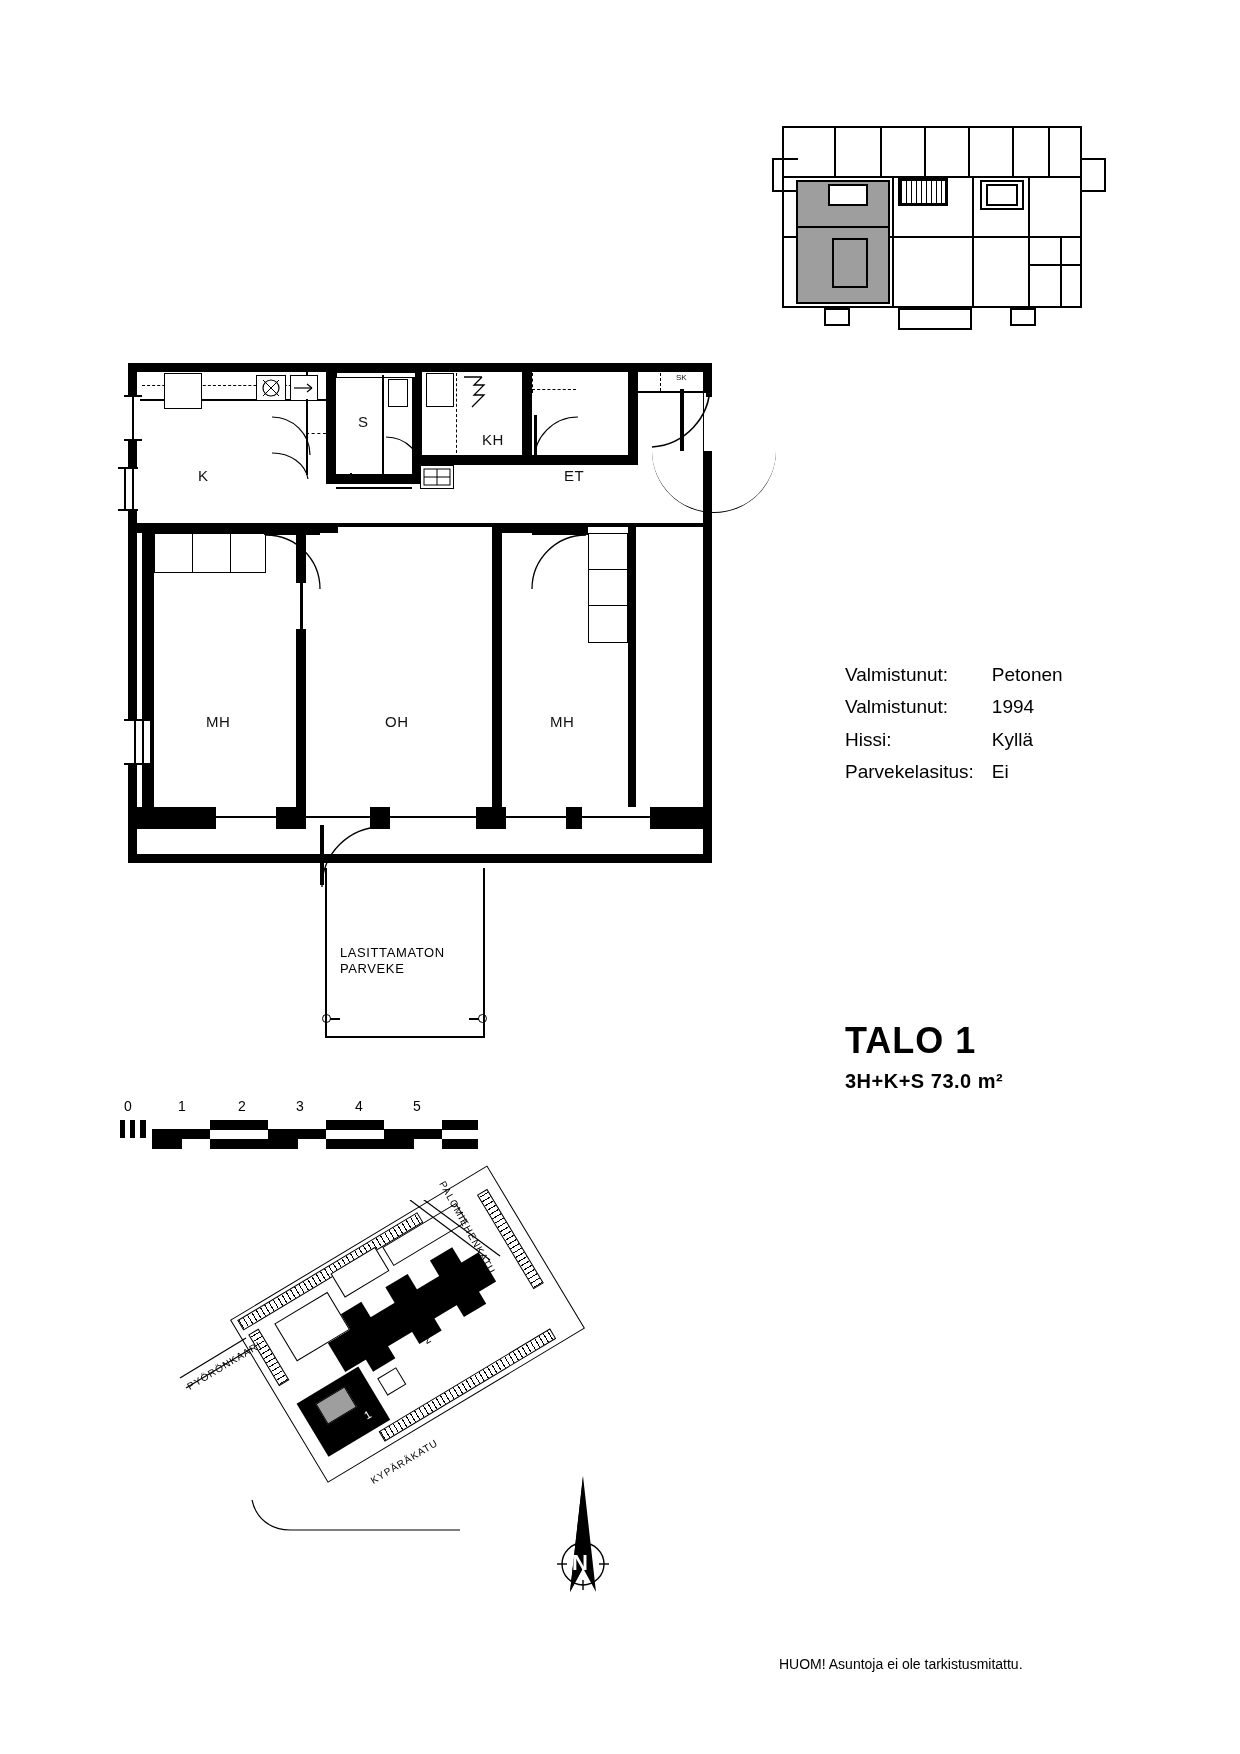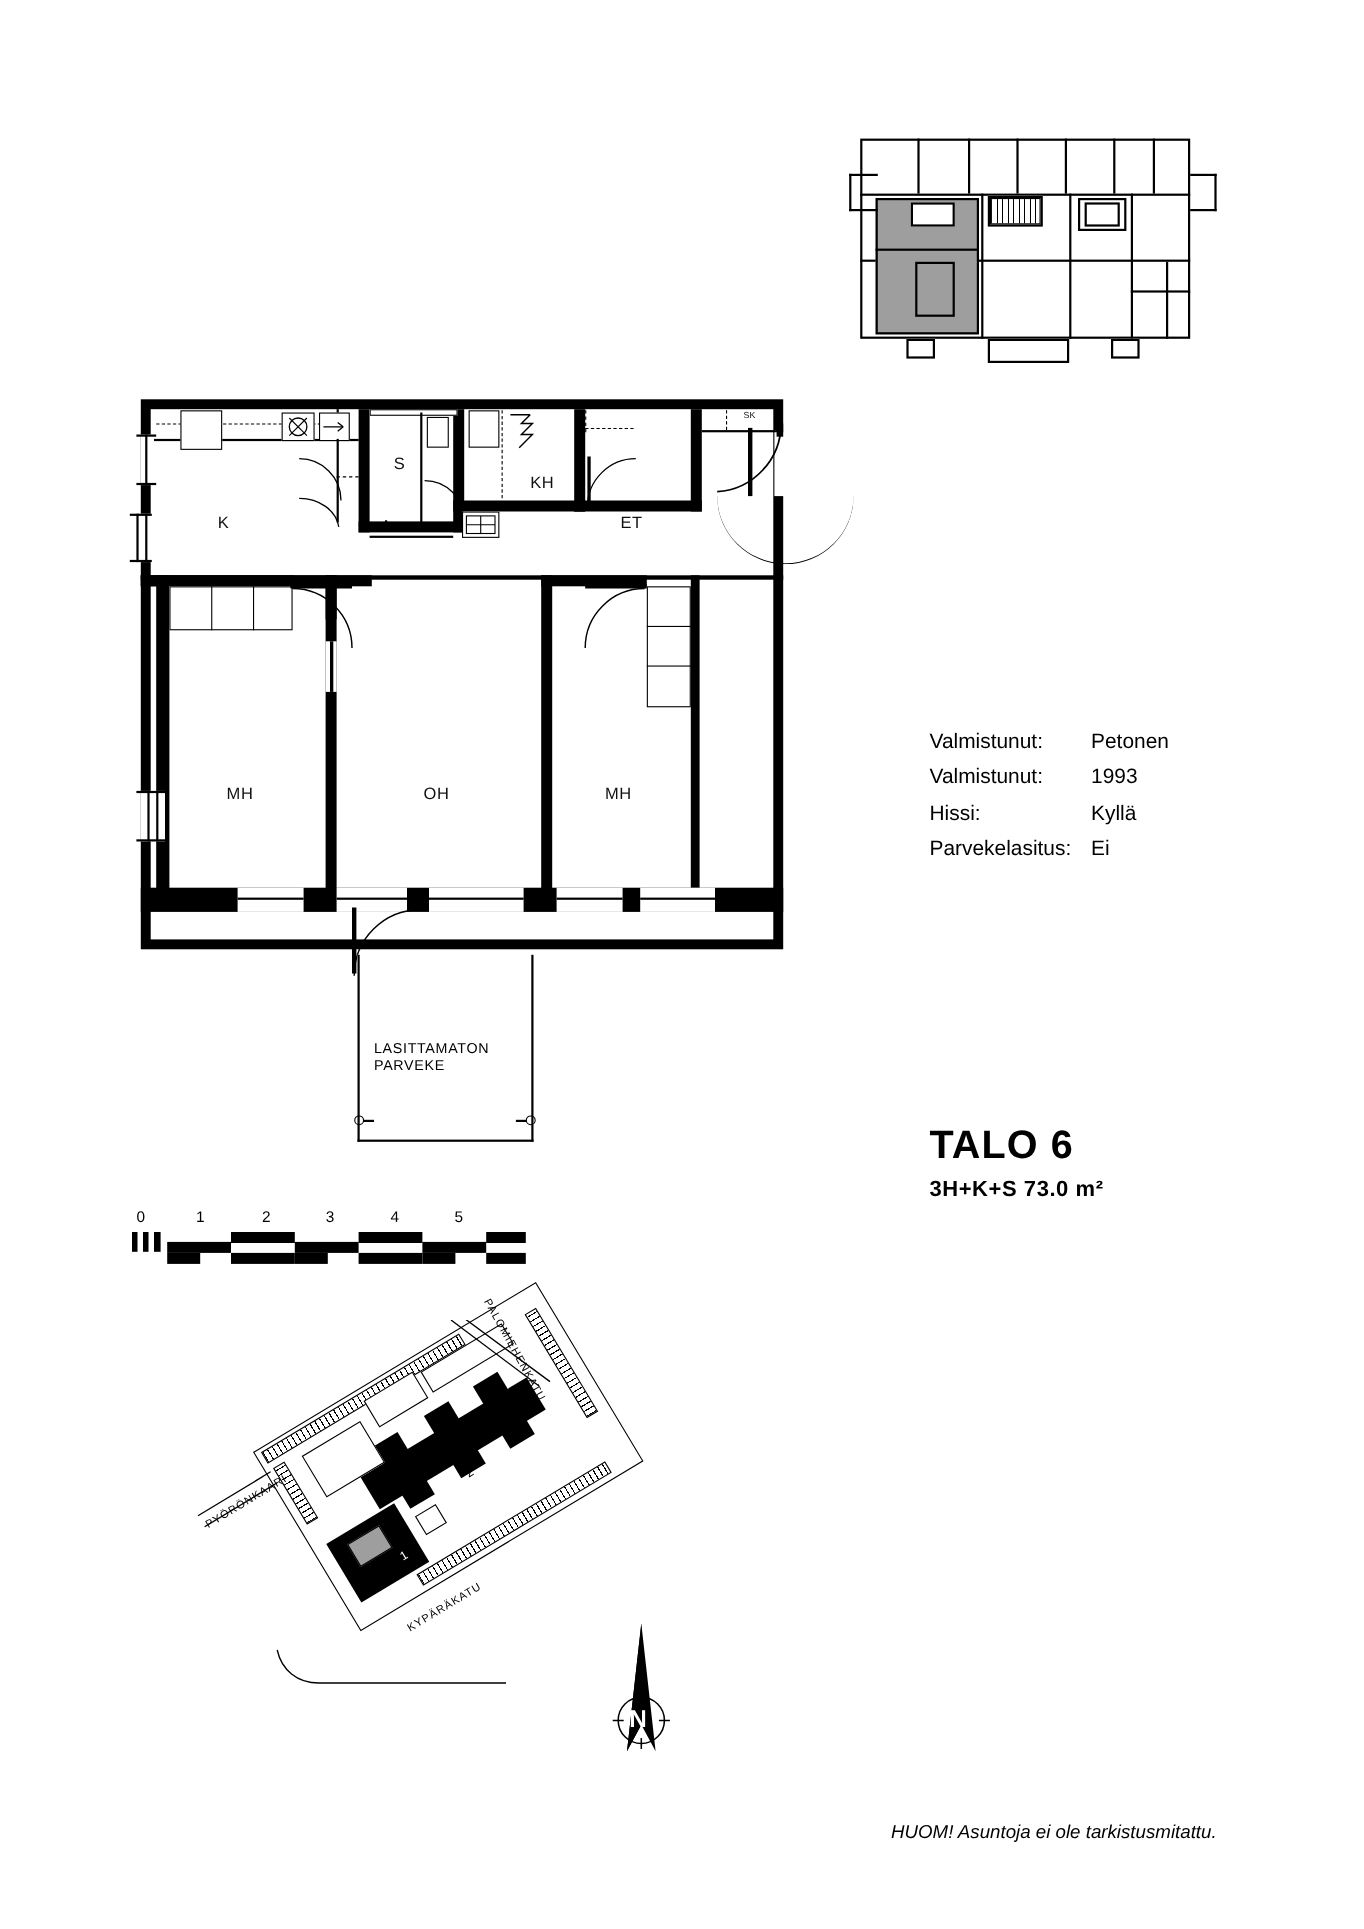--- a/index.html
+++ b/index.html
@@ -173,24 +173,23 @@
   }
   #compass {
     position: absolute;
     left: 548px;
     top: 1472px;
     width: 70px;
     height: 130px;
   }
   #footnote {
     position: absolute;
-    left: 810px;
+    left: 779px;
     top: 1656px;
-    font-size: 17px;
-    font-style: italic;
+    font-size: 14px;
   }
   .site-rot {
     position: absolute;
     transform-origin: 0 0;
   }
   .street-label {
     position: absolute;
     font-size: 10px;
     letter-spacing: 1px;
     white-space: nowrap;
@@ -470,36 +469,36 @@
 
 <div id="info">
   <table>
     <tbody>
         <tr>
       <td class="k">Valmistunut:</td>
       <td>Petonen</td>
     </tr>
     <tr>
       <td class="k">Valmistunut:</td>
-      <td>1993</td>
+      <td>1994</td>
     </tr>
     <tr>
       <td class="k">Hissi:</td>
       <td>Kyllä</td>
     </tr>
     <tr>
       <td class="k">Parvekelasitus:</td>
       <td>Ei</td>
     </tr>
   </tbody>
     </table>
 </div>
 
 <div id="title-block">
-  <div class="t1">TALO 6</div>
+  <div class="t1">TALO 1</div>
   <div class="t2">3H+K+S  73.0 m²</div>
 </div>
 
 <div id="sitemap">
 
   <div class="site-rot" style="left:60px;top:50px;transform:rotate(-31deg);">
 
     <div class="bld" style="left:0px;top:0px;width:300px;height:190px;border:1.4px solid #000;"></div>
 
     <div class="hatch" style="left:6px;top:4px;width:210px;height:12px;"></div>

